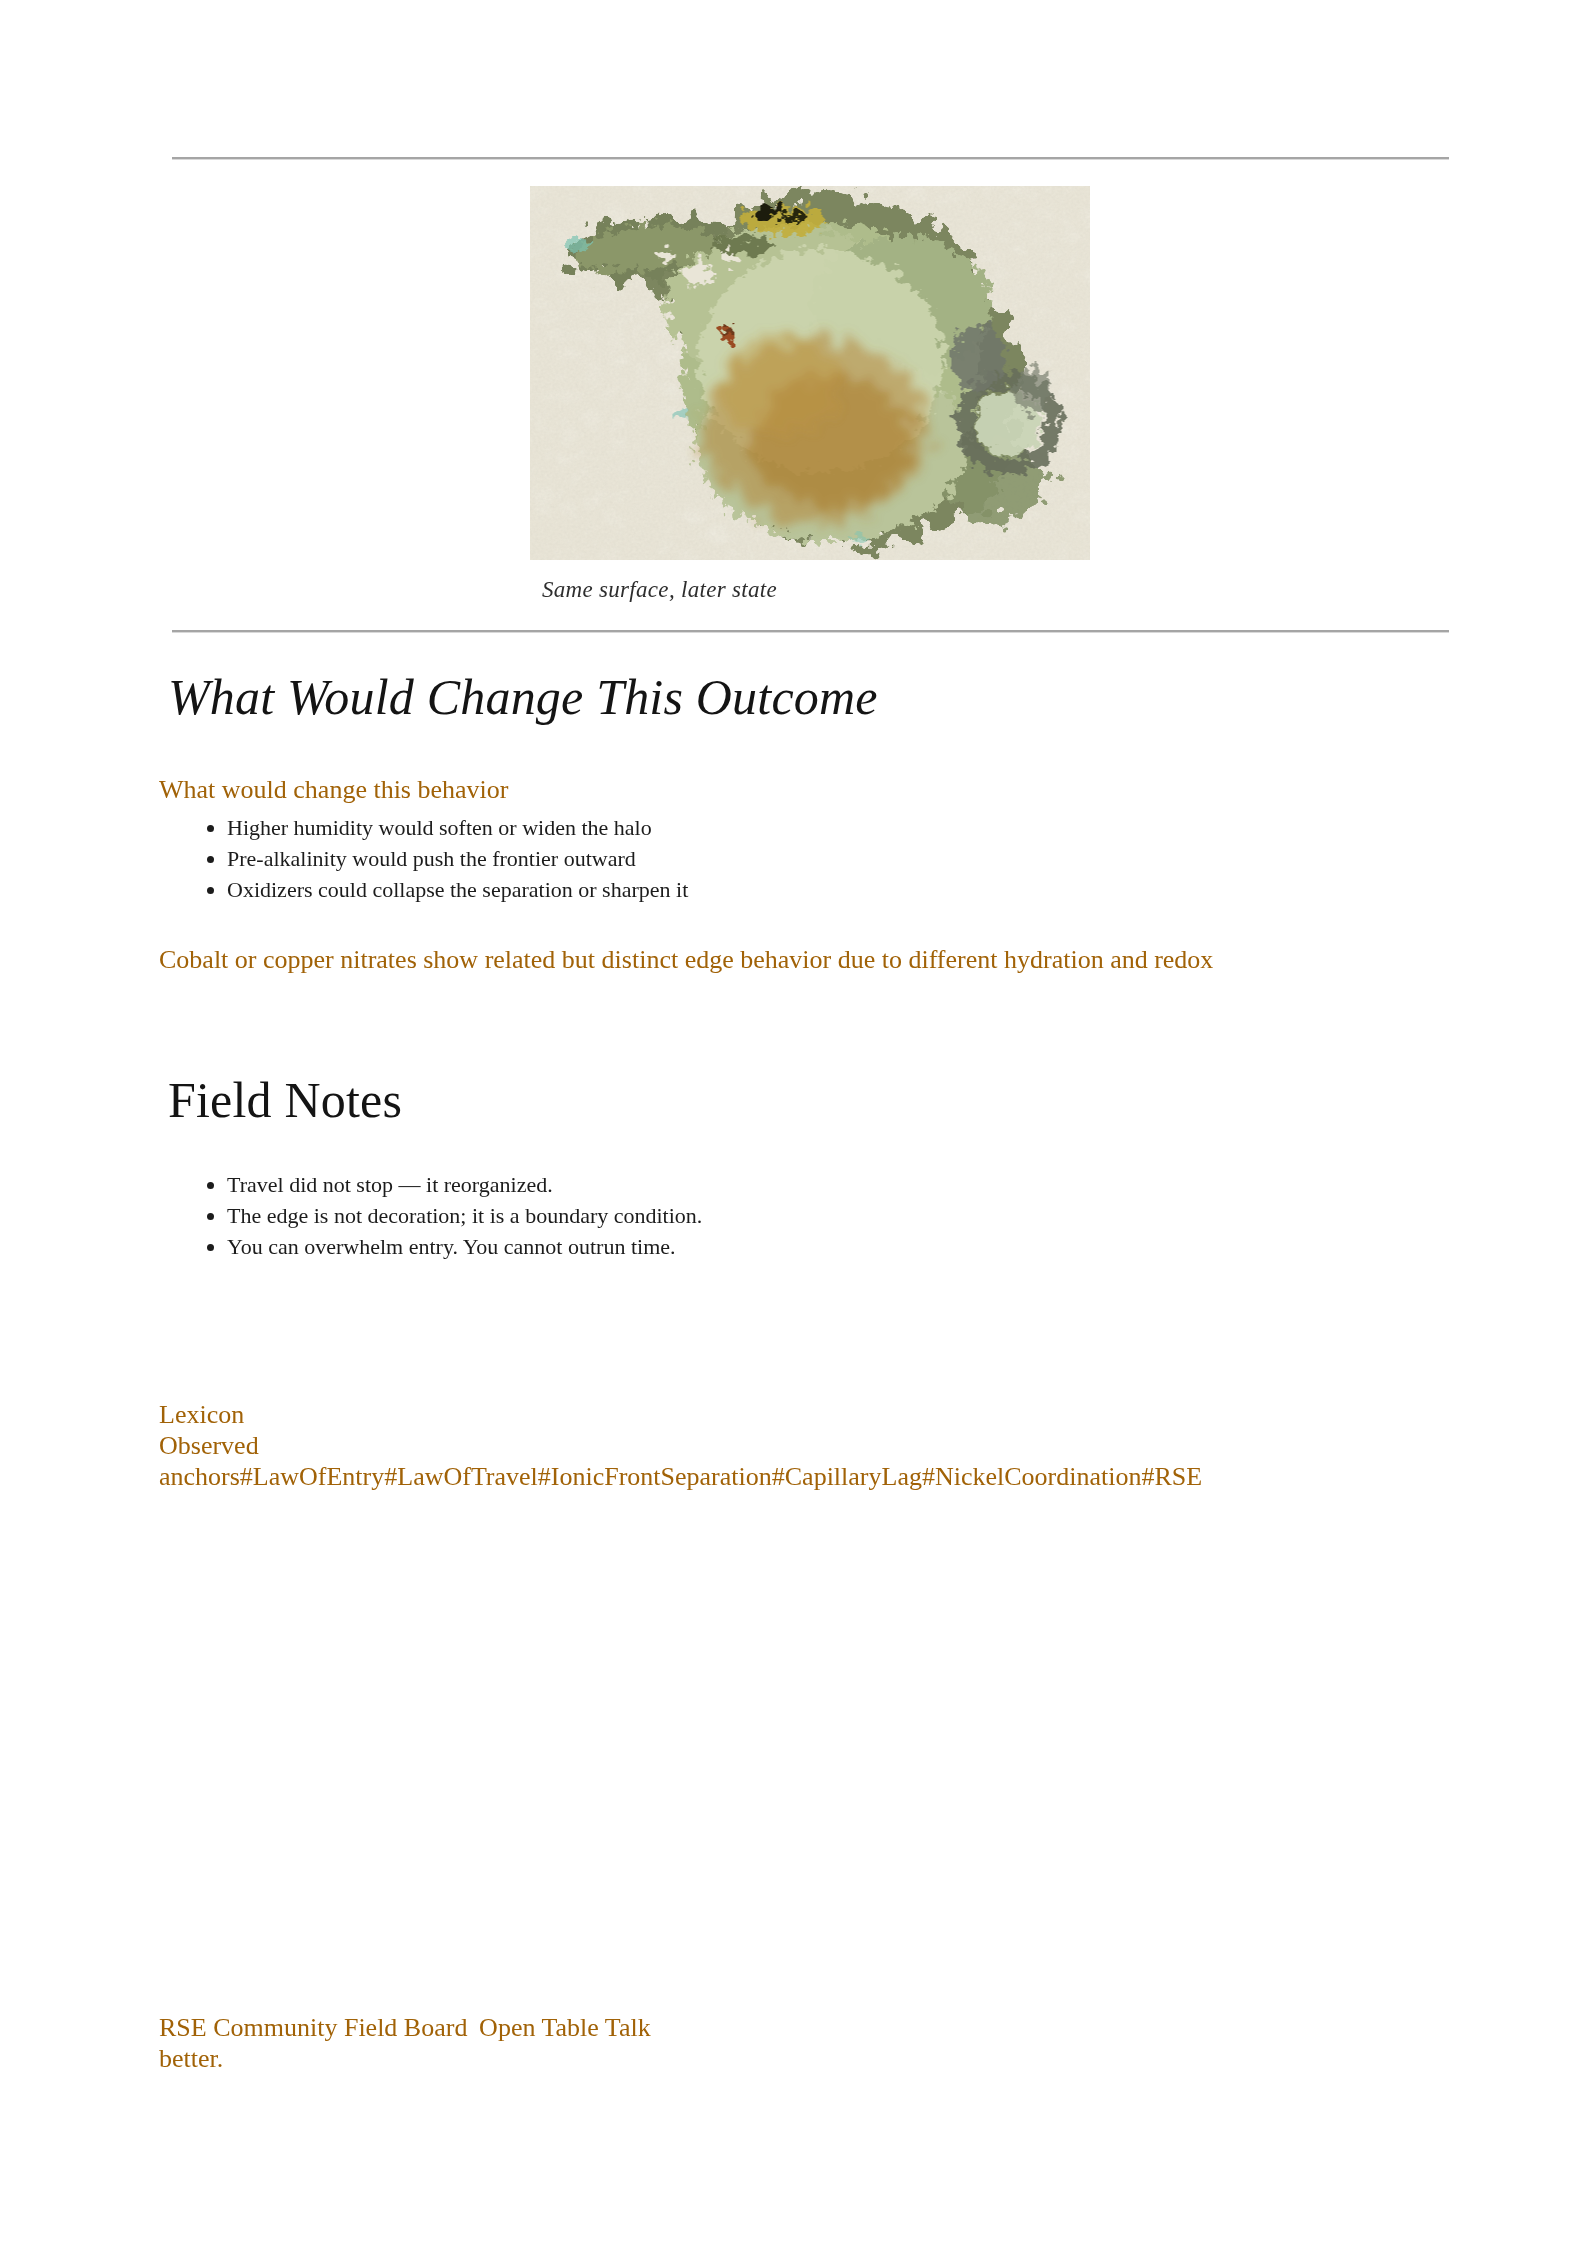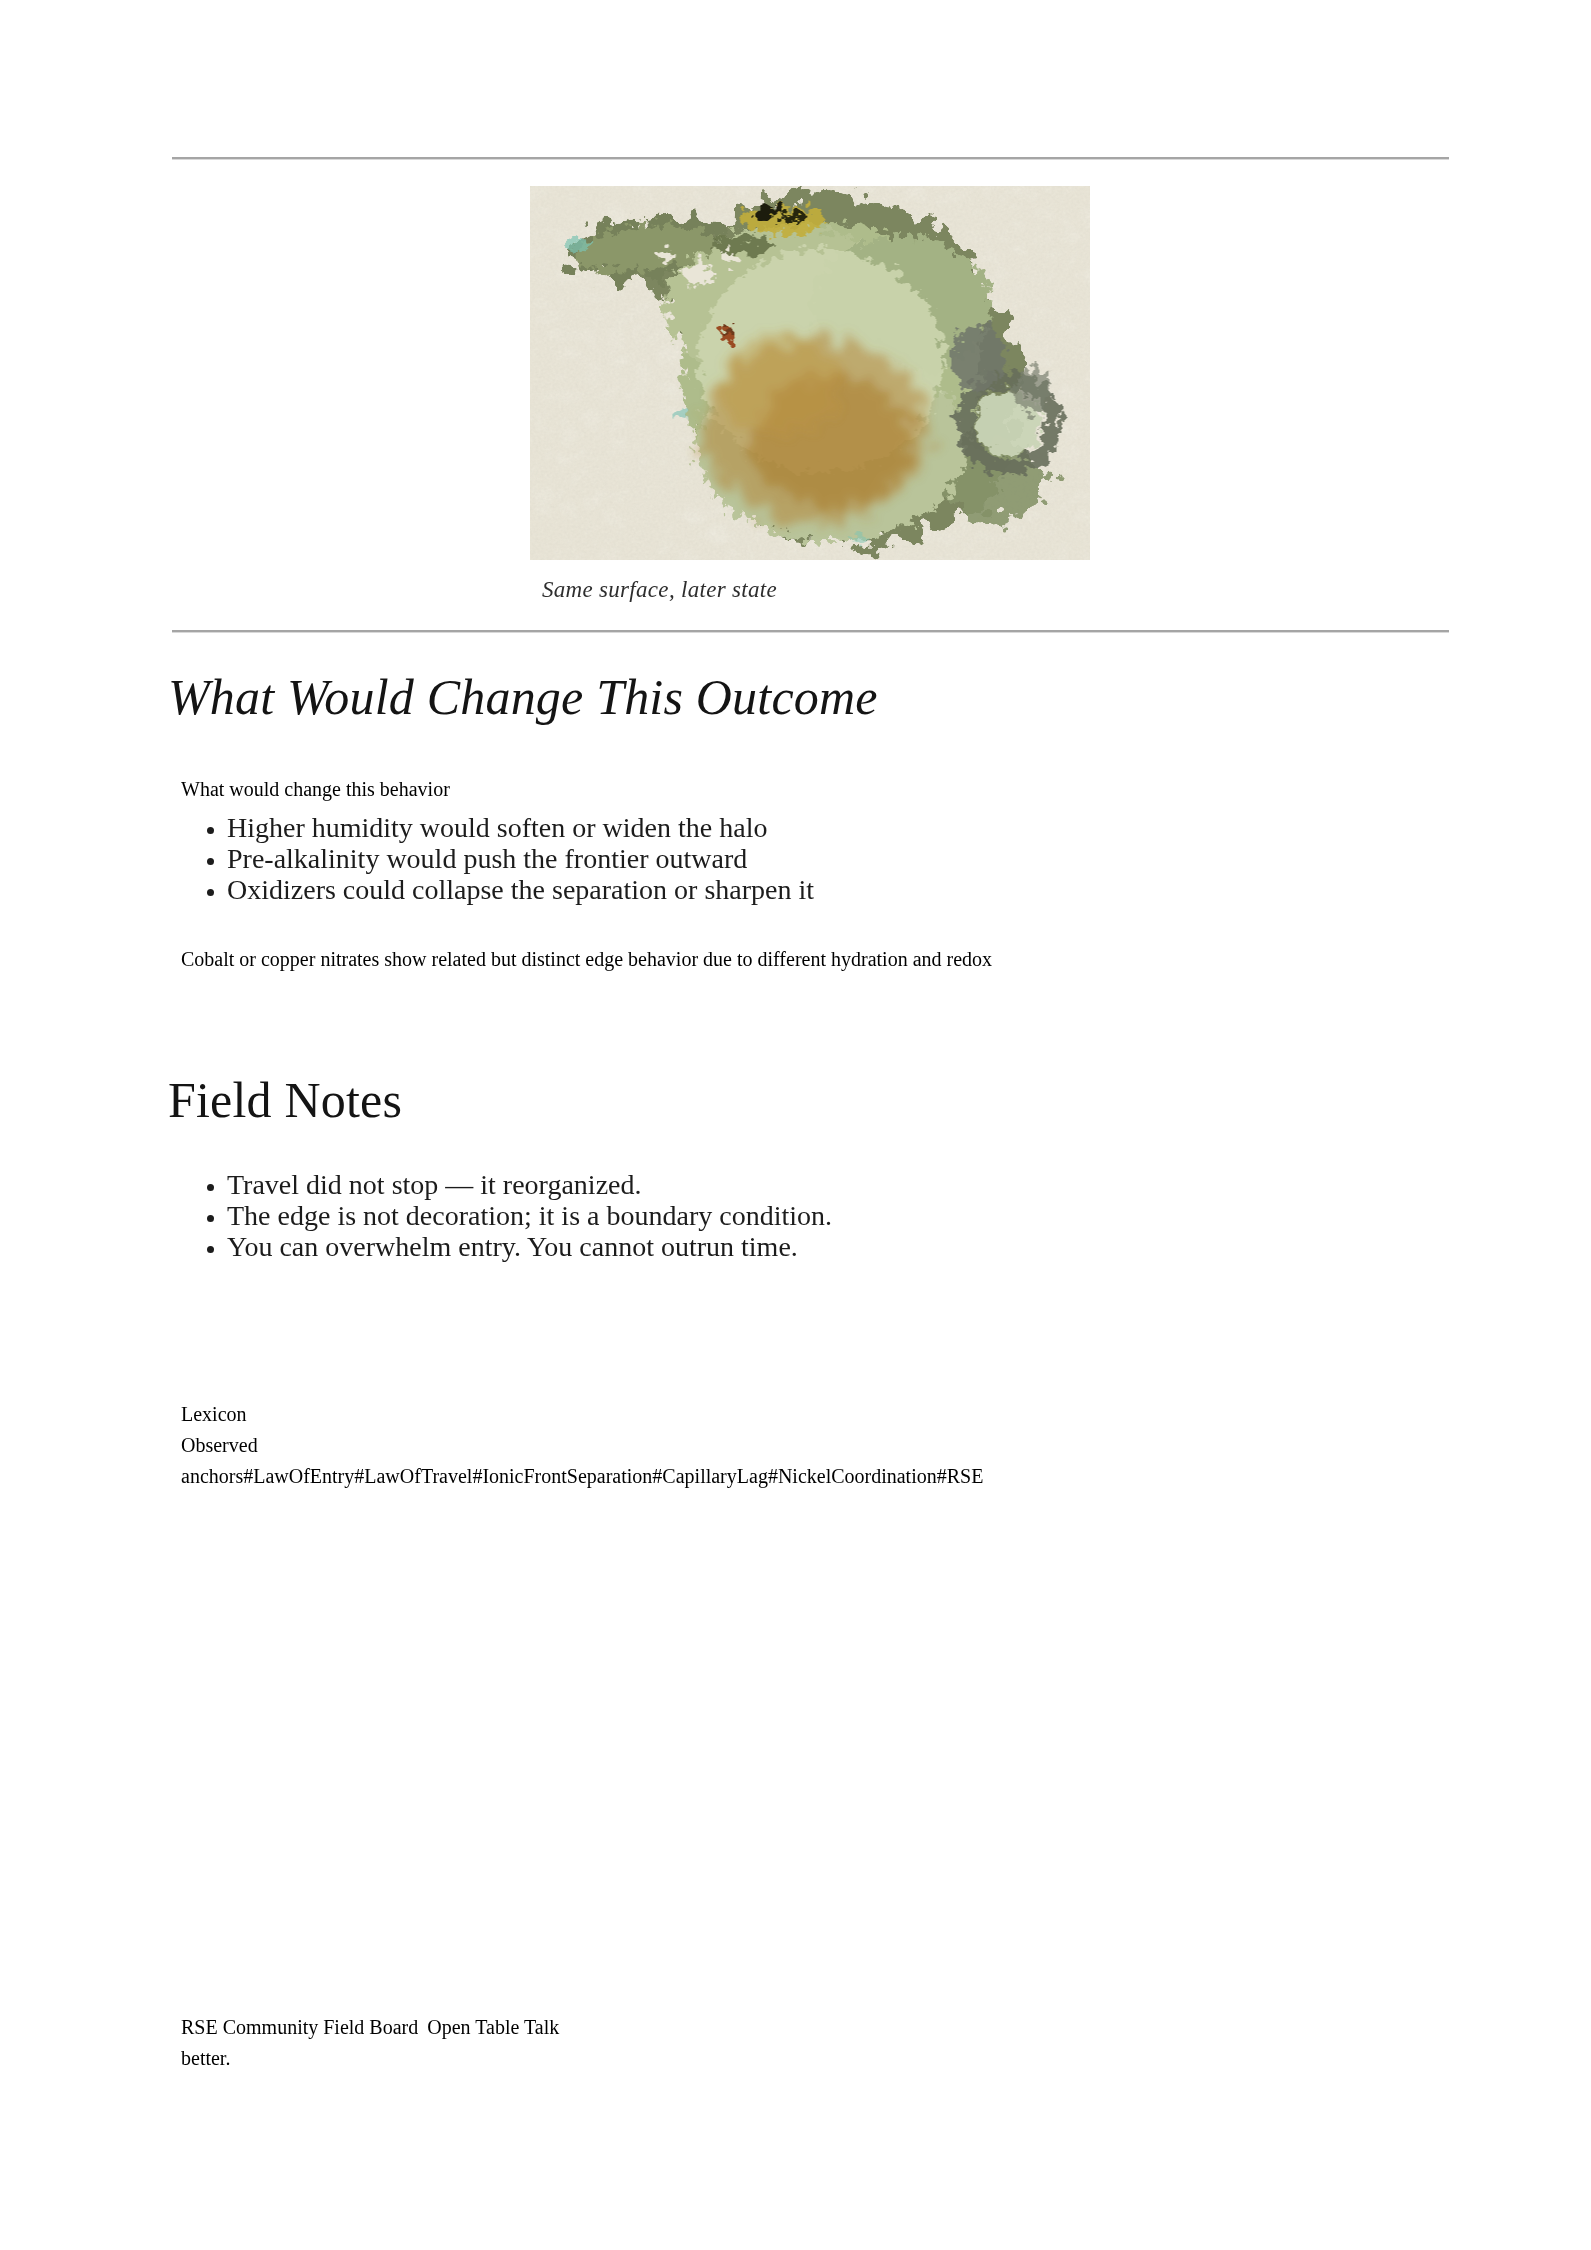--- a/index.html
+++ b/index.html
@@ -53,35 +53,35 @@
     line-height: 1;
     color: #141414;
     letter-spacing: 0.2px;
     white-space: nowrap;
   }
   .h1-outcome { top: 672px; font-style: italic; }
   .h1-fieldnotes { top: 1075px; }
 
   .bodytext {
     position: absolute;
-    left: 166px;
+    left: 144px;
     width: 1290px;
-    font-size: 20px;
+    font-size: 26px;
     line-height: 31px;
-    color: #000000;
+    color: #a16207;
   }
   .intro { top: 774px; }
 
   ul.bullets {
     position: absolute;
     left: 157px;
     width: 1280px;
     margin: 0;
     padding: 0 0 0 55px;
-    font-size: 28px;
+    font-size: 22px;
     line-height: 31px;
     color: #1c1c1c;
     list-style: disc outside;
   }
   ul.bullets li { padding: 0; margin: 0; }
   ul.bullets li::marker { font-size: 22px; }
   .bullets-outcome { top: 812px; }
   .bullets-fieldnotes { top: 1169px; }
 
   .para-outcome { top: 944px; }

